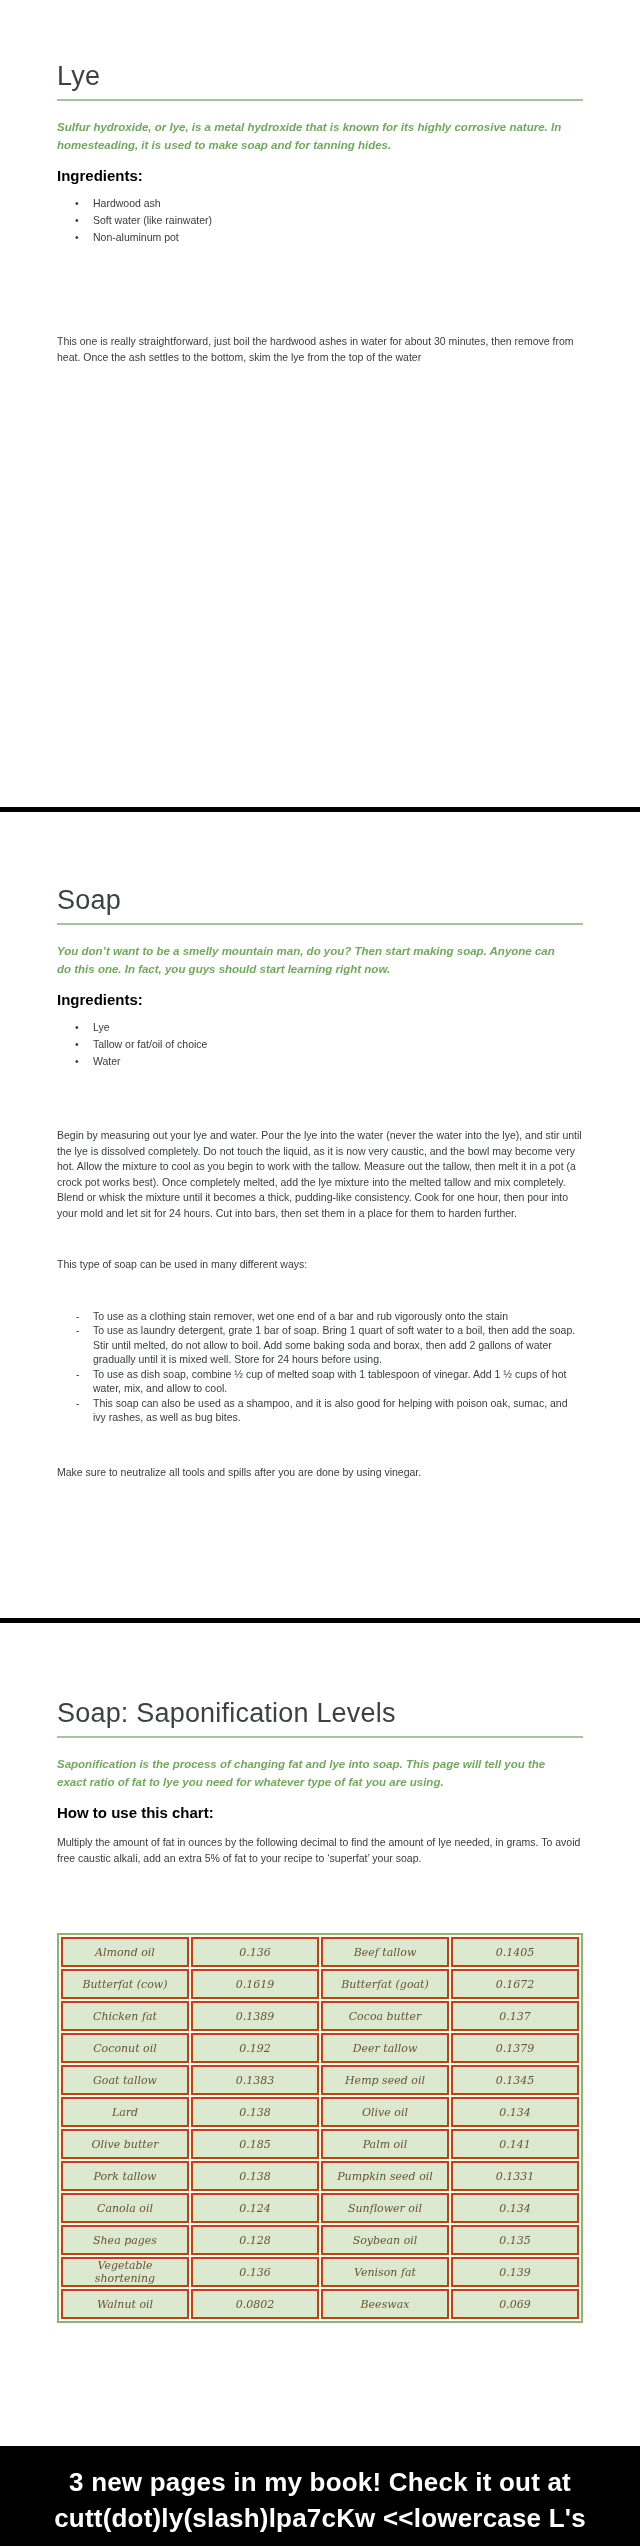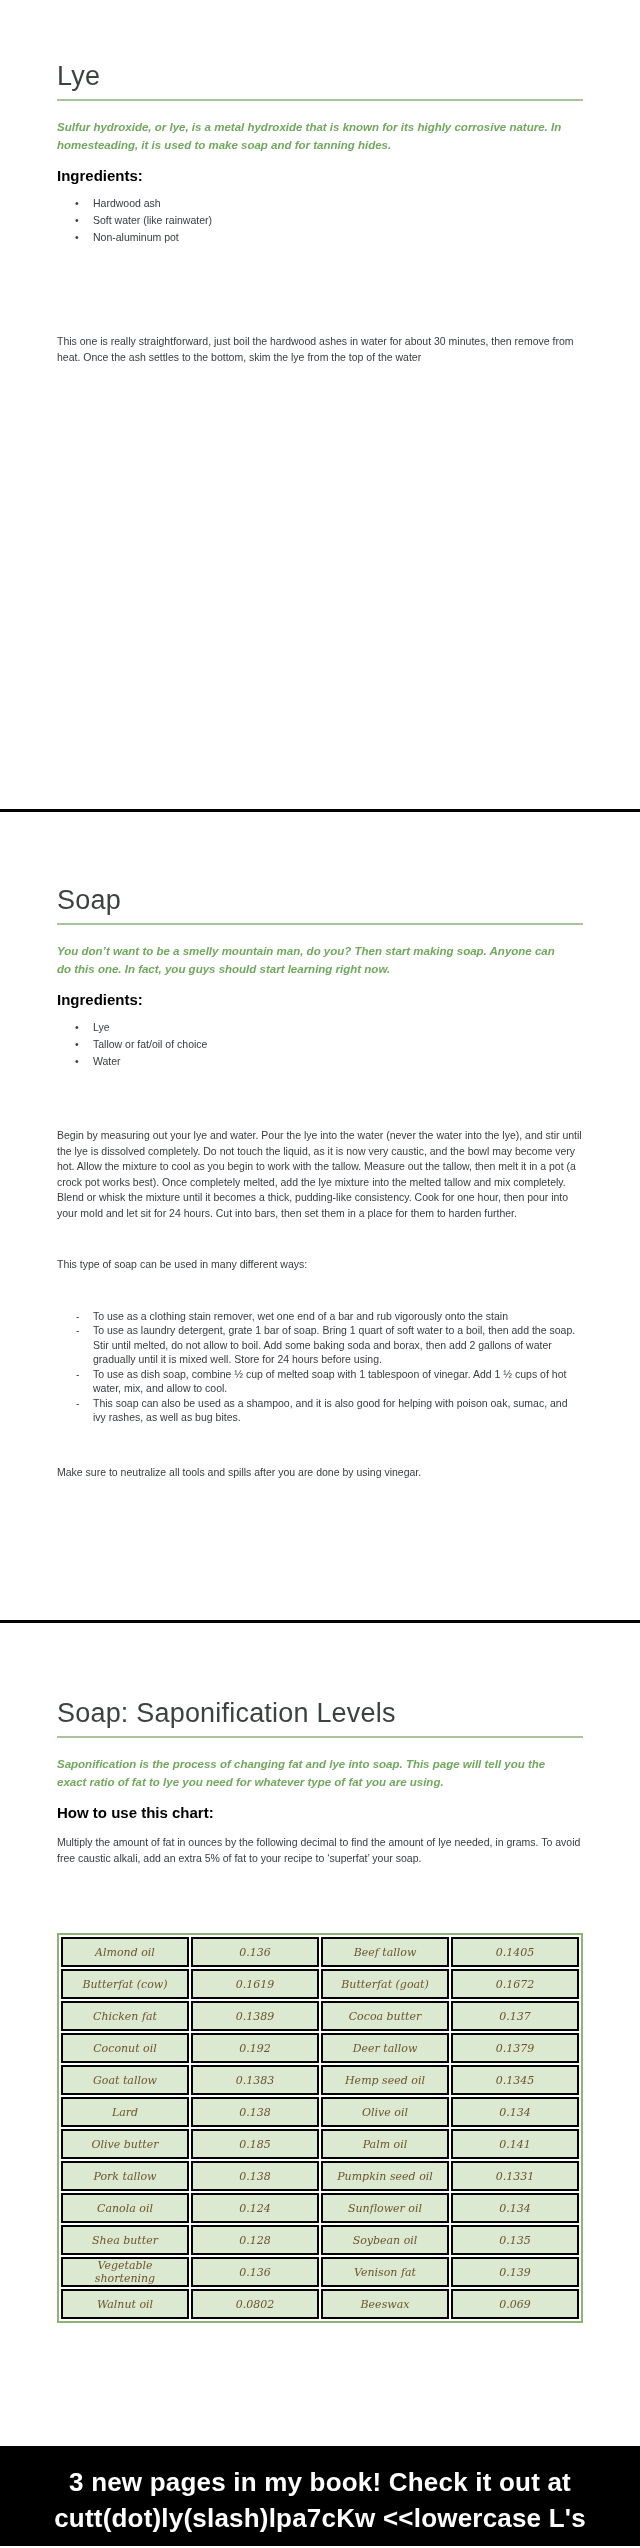--- a/index.html
+++ b/index.html
@@ -1,21 +1,21 @@
 <!DOCTYPE html>
 <html><head>
 <meta charset="utf-8">
 <style>
   html,body { margin:0; padding:0; background:#fff; }
   .canvas {
     position:relative; width:640px; height:2548px; background:#ffffff;
     font-family:"Liberation Sans", sans-serif; overflow:hidden;
   }
   .page { box-sizing:border-box; padding-left:57px; padding-right:57px;
-          overflow:hidden; border-bottom:3px solid #000000; }
+          overflow:hidden; border-bottom:5px solid #000000; }
   #p1 { height:812px; padding-top:61px; }
   #p2 { height:811px; padding-top:73px; }
   #p3 { height:823px; padding-top:75px; border-bottom:none; }
 
   h1.sec-title {
     margin:0; font-size:27px; font-weight:400; color:#3c433e;
     line-height:31px; padding-bottom:7px; border-bottom:2px solid #a9c49d;
     letter-spacing:0.2px;
   }
   .intro {
@@ -43,21 +43,21 @@
   }
   .ditem::before { content:"-"; position:absolute; left:19px; top:0; }
   .note { margin-top:40px; }
   #p3 .body-main { margin-top:13px; }
 
   table.sap {
     margin-top:67px; width:100%; border-collapse:separate; border-spacing:2px;
     border:2px solid #8cb473; background:#ffffff; table-layout:fixed;
   }
   table.sap td {
-    width:25%; height:26px; border:2px solid #000000; background:#dbe9d1;
+    width:25%; height:26px; border:2px solid #c2410c; background:#dbe9d1;
     text-align:center; vertical-align:middle;
     font-family:"DejaVu Serif", serif; font-style:italic;
     font-size:11px; color:#6e5331; padding:0 3px; overflow:hidden;
   }
 
   .banner {
     box-sizing:border-box; height:100px; background:#000000; color:#ffffff;
     text-align:center; padding-top:18px;
   }
   .banner .bline {
@@ -158,21 +158,21 @@
           <td>Pumpkin seed oil</td>
           <td>0.1331</td>
         </tr>
         <tr>
           <td>Canola oil</td>
           <td>0.124</td>
           <td>Sunflower oil</td>
           <td>0.134</td>
         </tr>
         <tr>
-          <td>Shea butter</td>
+          <td>Shea pages</td>
           <td>0.128</td>
           <td>Soybean oil</td>
           <td>0.135</td>
         </tr>
         <tr>
           <td>Vegetable shortening</td>
           <td>0.136</td>
           <td>Venison fat</td>
           <td>0.139</td>
         </tr>

